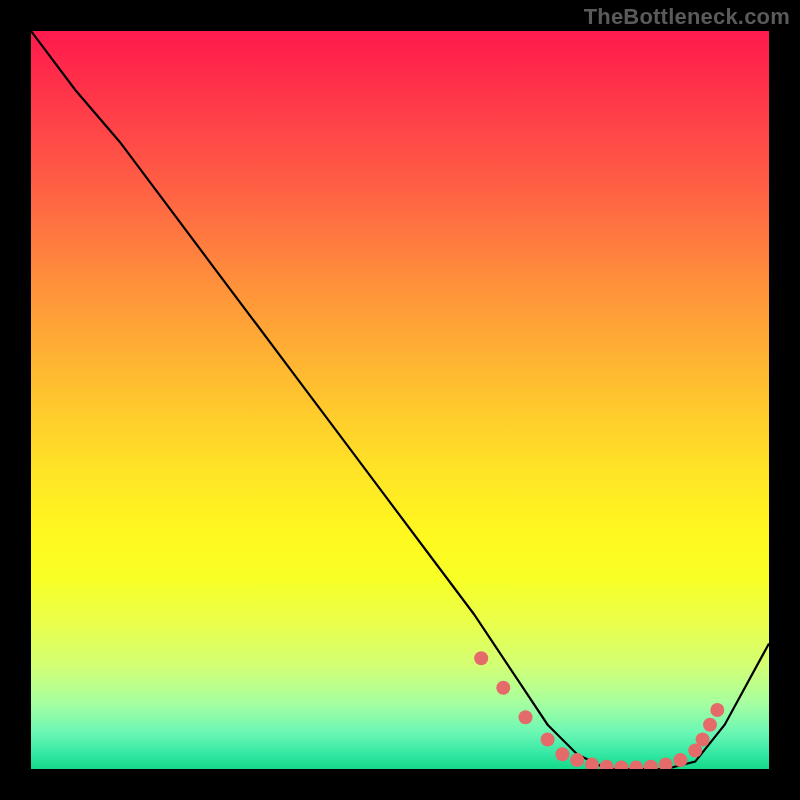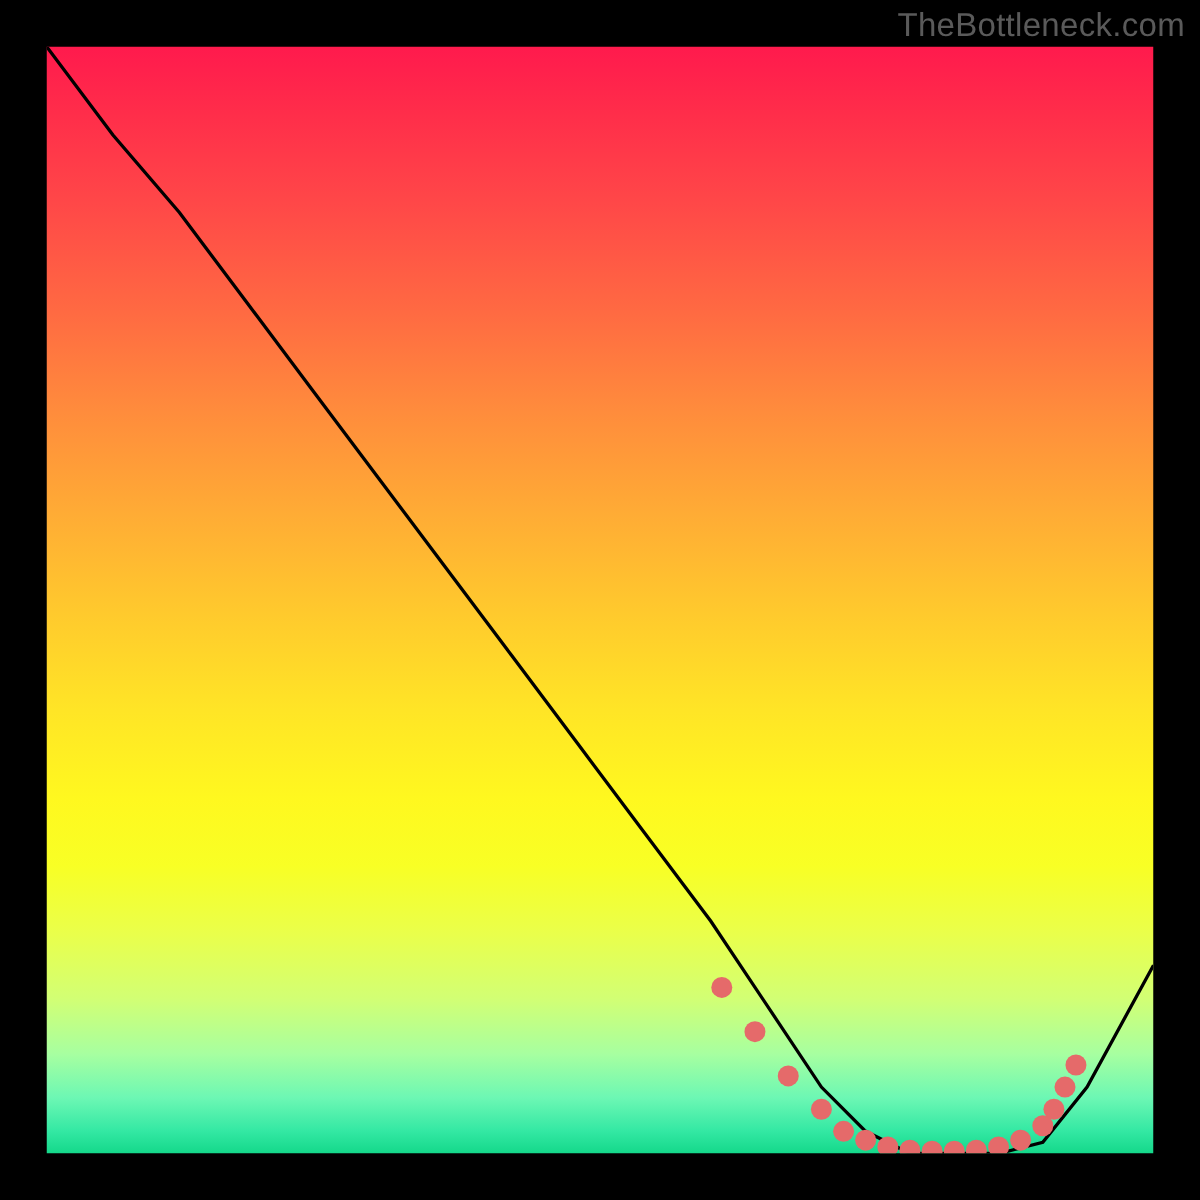--- a/index.html
+++ b/index.html
@@ -16,21 +16,21 @@
     width: 800px;
     height: 800px;
     background: #000;
   }
   .attribution {
     position: absolute;
     top: 4px;
     right: 10px;
     color: #5a5a5a;
     font-size: 22px;
-    font-weight: 400;
+    font-weight: 700;
     letter-spacing: 0.2px;
     z-index: 20;
   }
   .plot-area {
     position: absolute;
     left: 31px;
     top: 31px;
     width: 738px;
     height: 738px;
     overflow: hidden;

